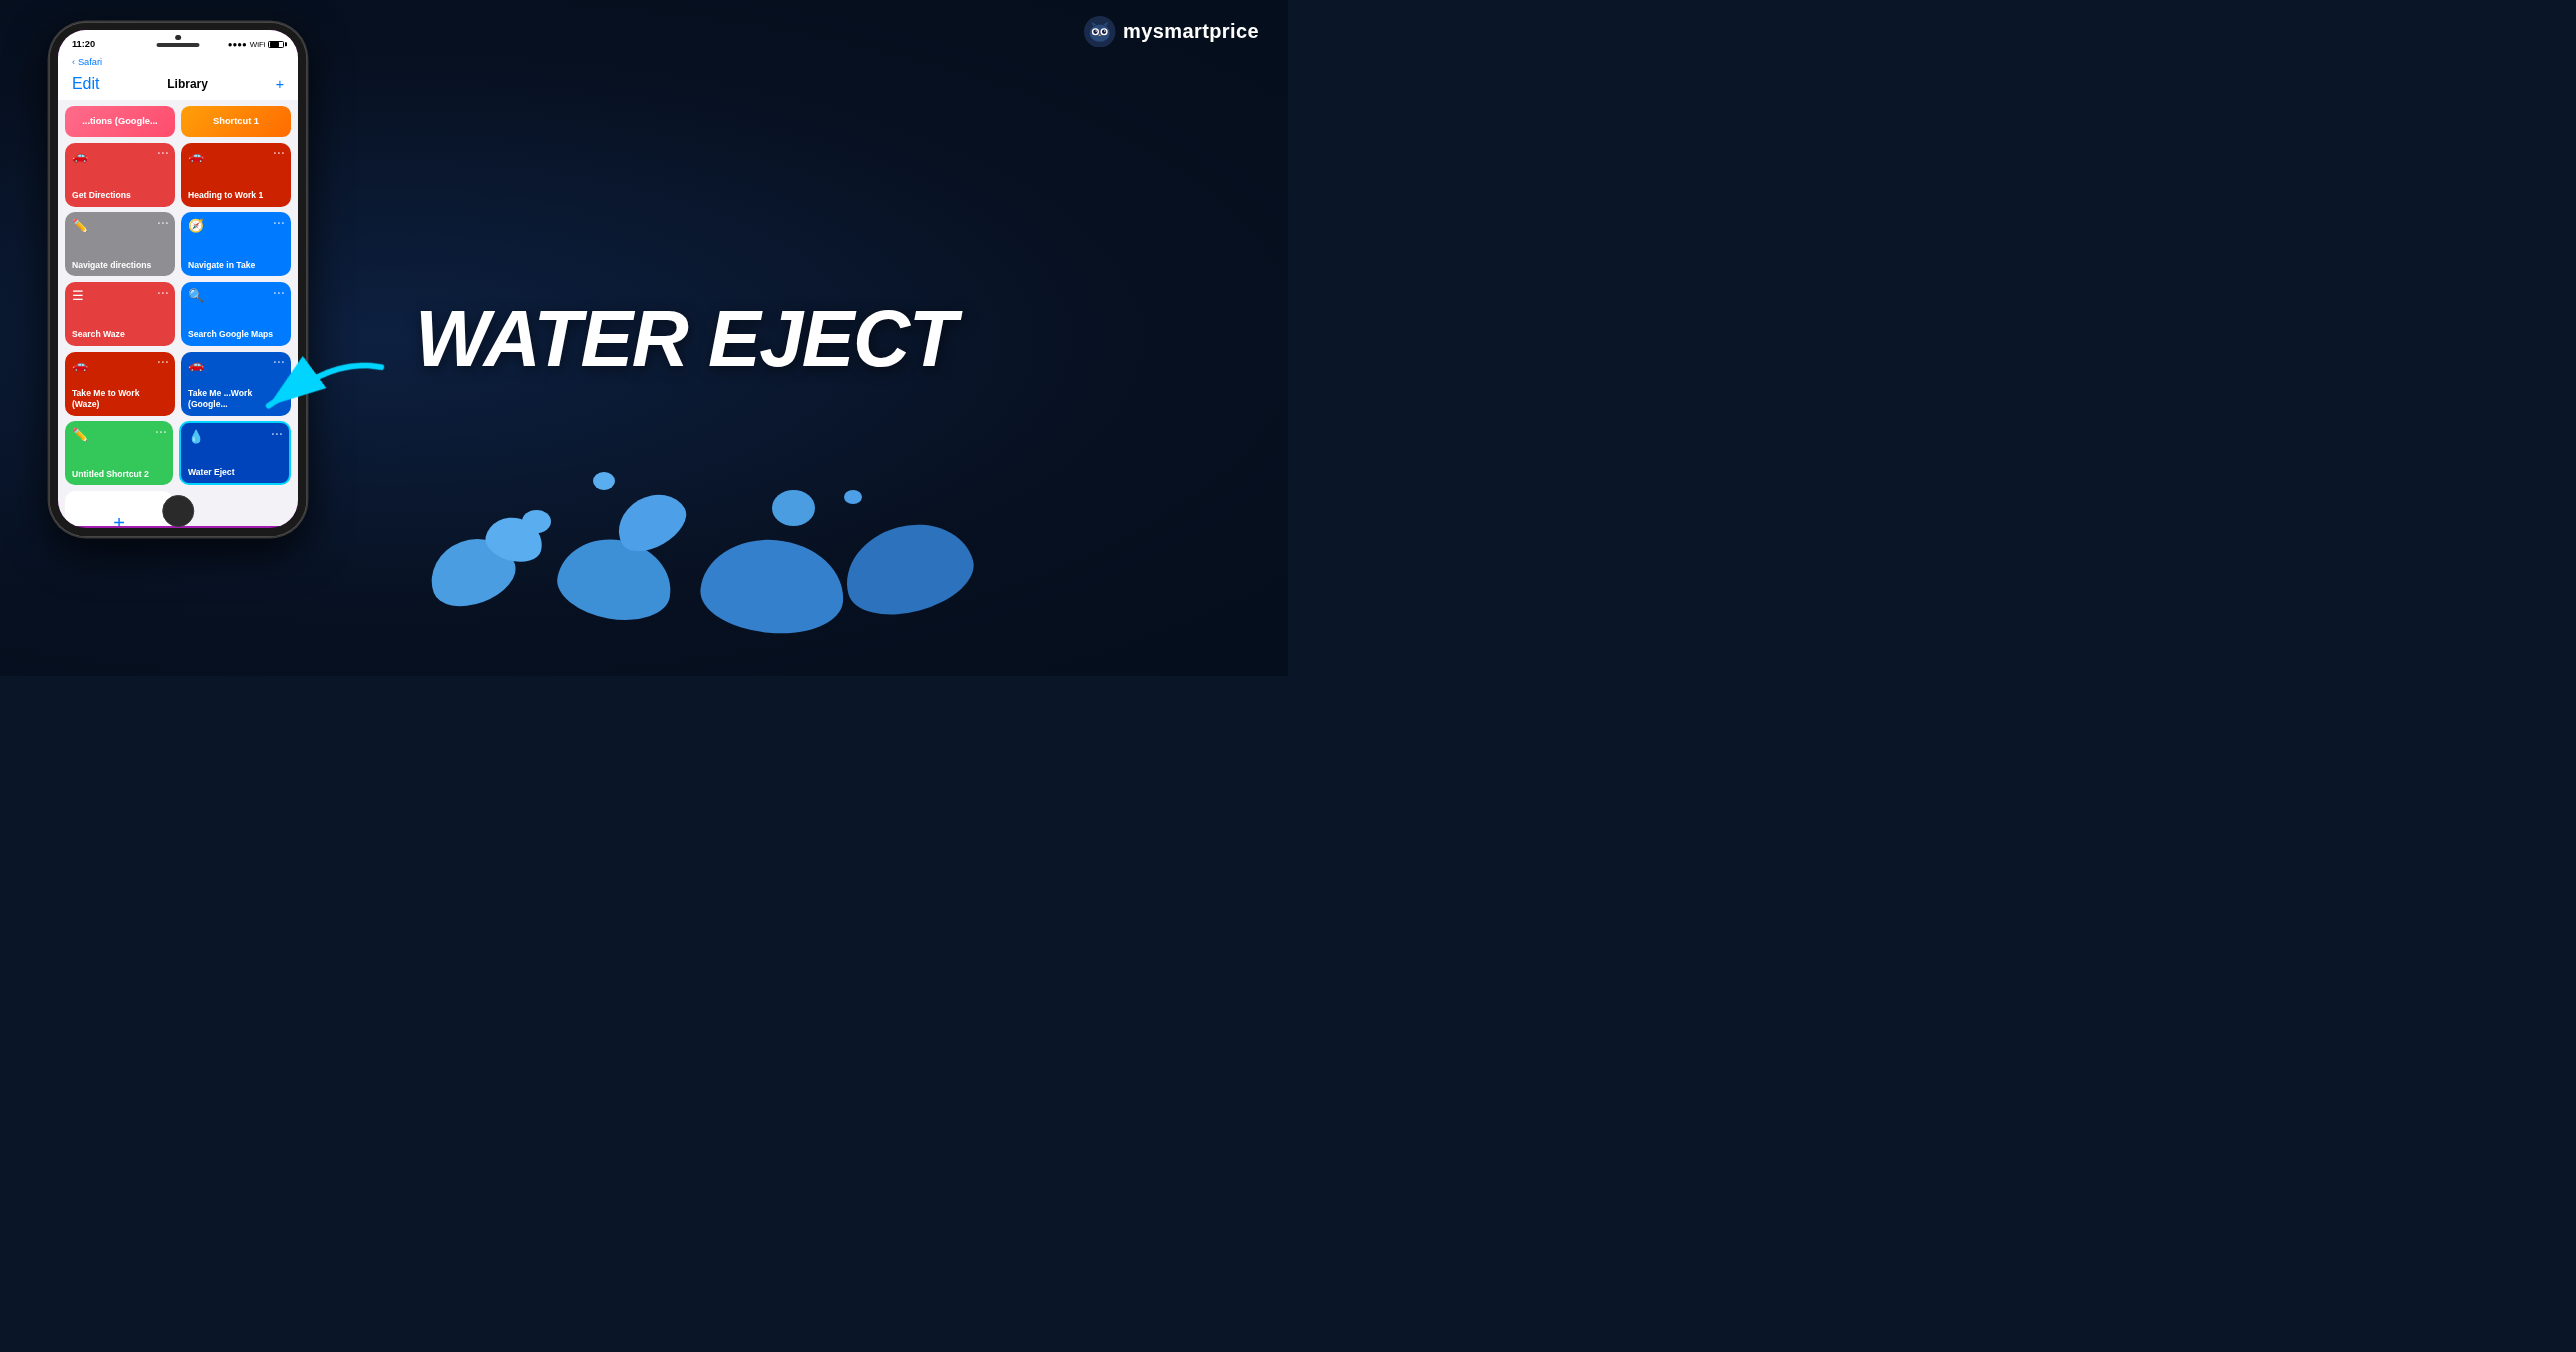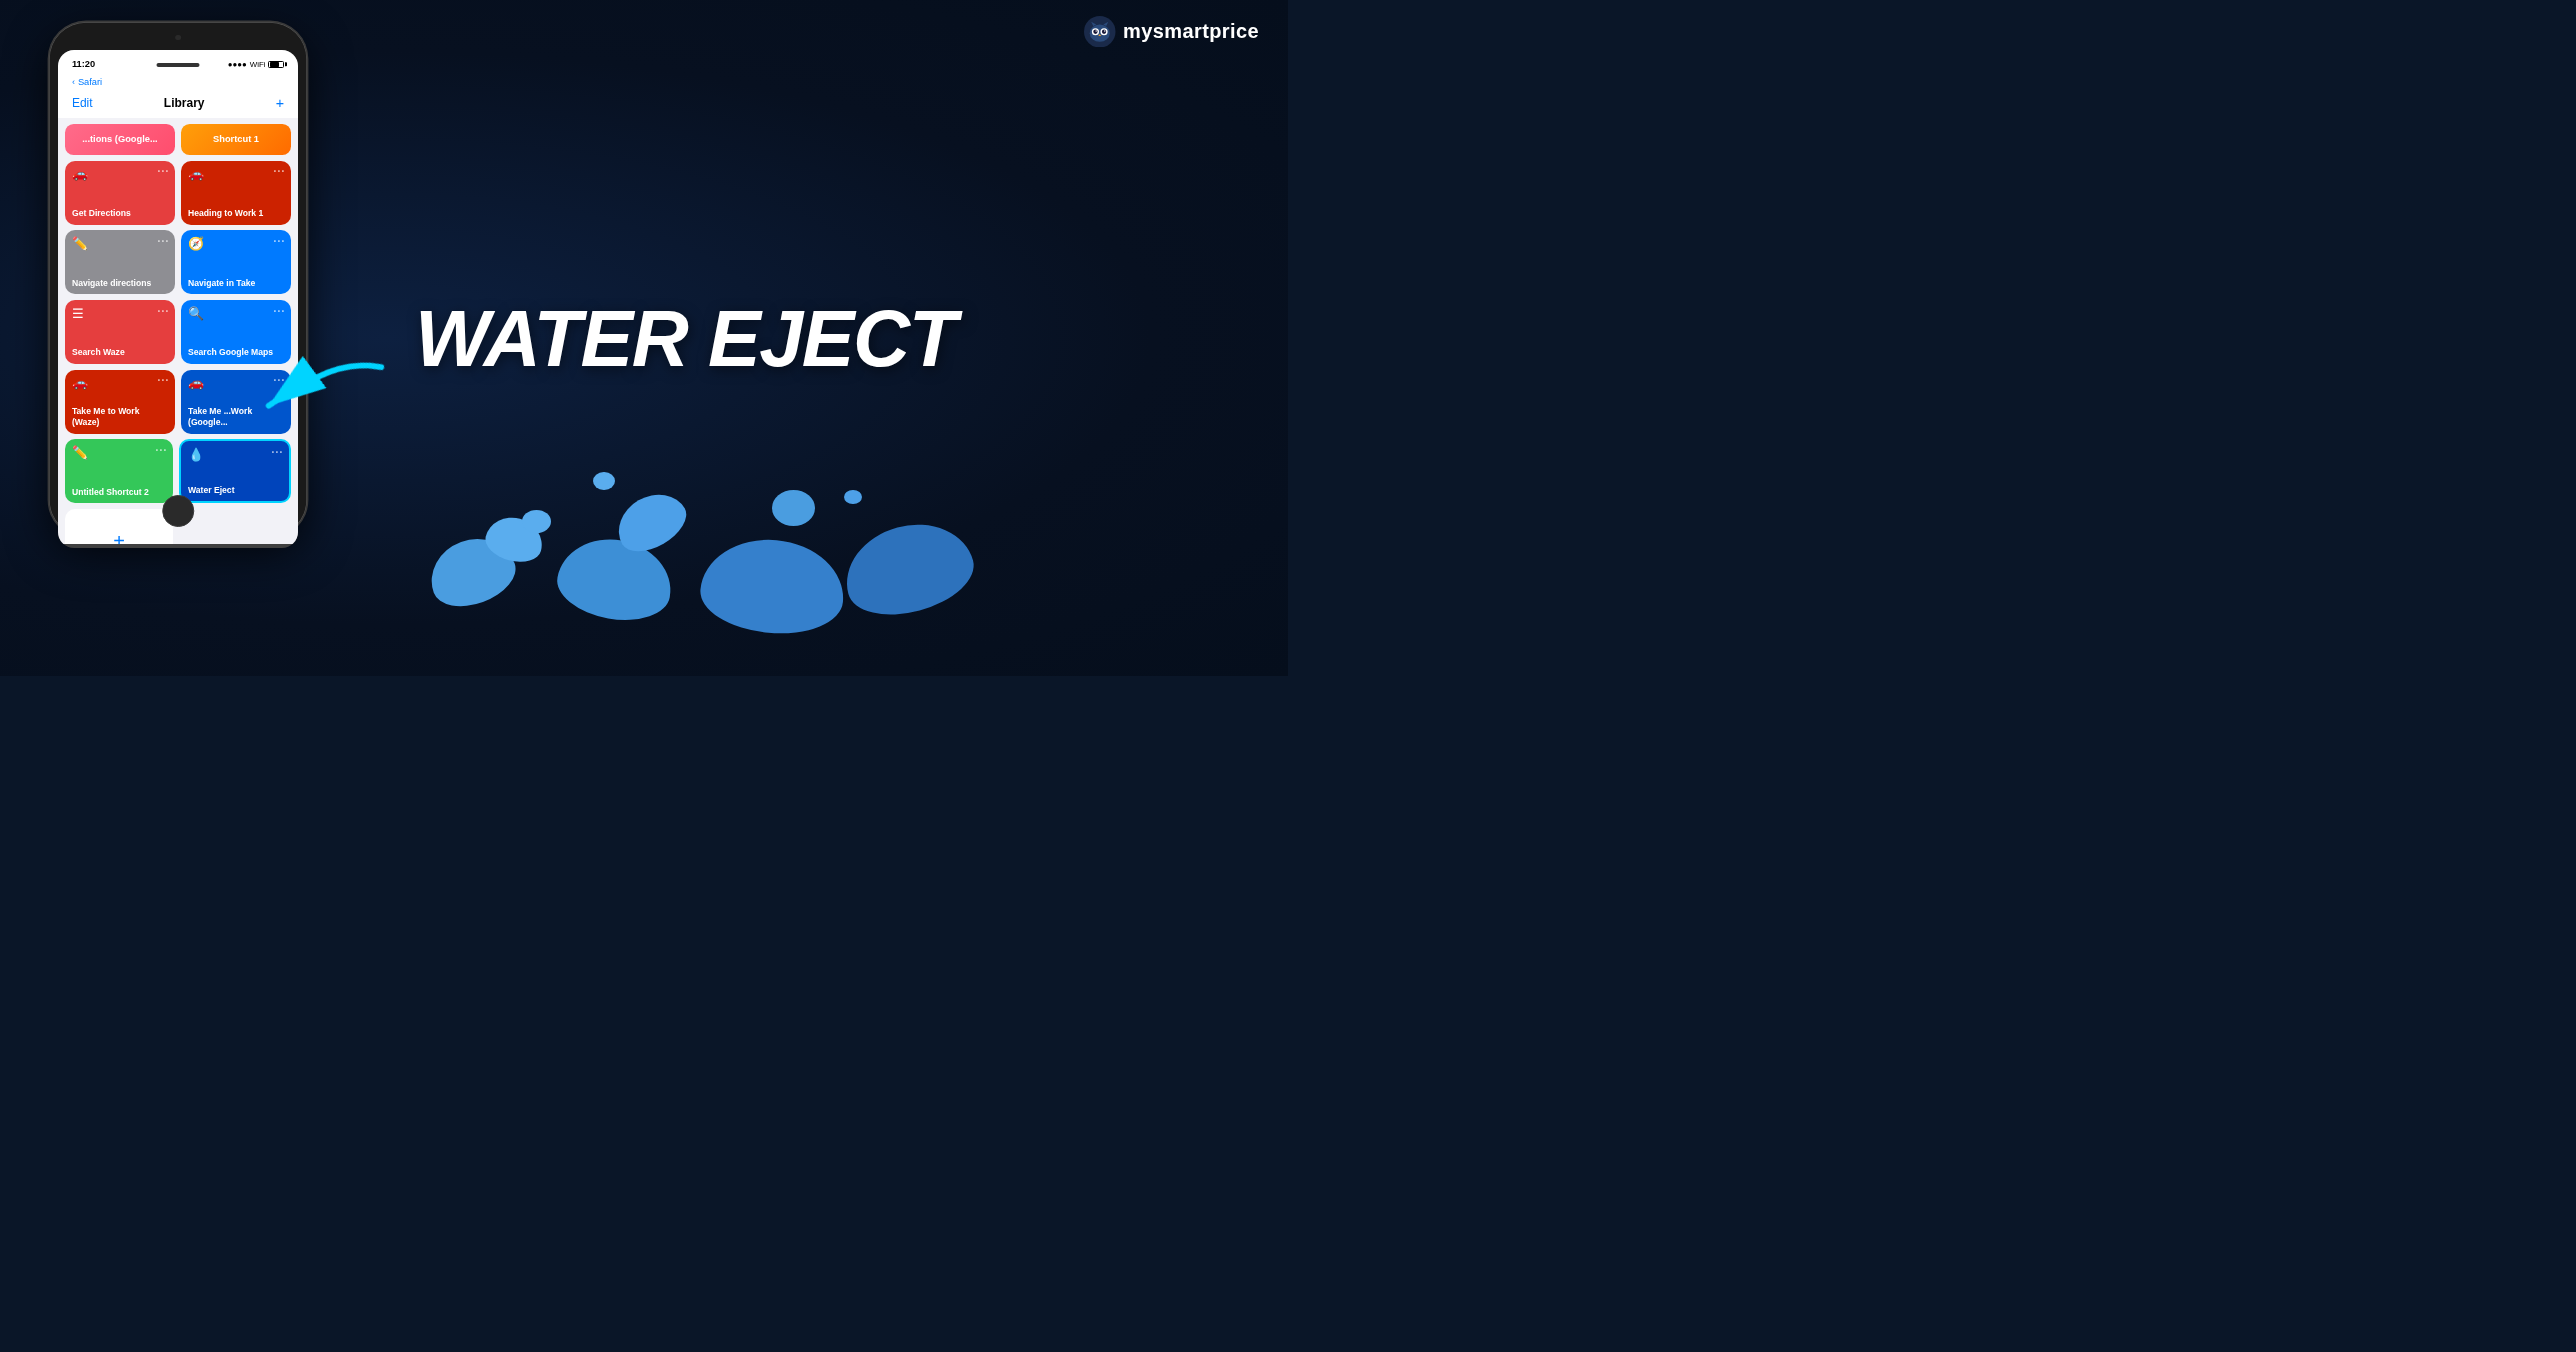--- a/index.html
+++ b/index.html
@@ -60,25 +60,24 @@
       box-shadow:
         0 0 0 1.4px #3a3a3a,
         0 14.3px 43px rgba(0,0,0,0.8),
         inset 0 0 0 0.7px #555;
       position: relative;
     }
 
     .phone-inner {
       width: 100%;
       height: 100%;
-      background: #404040;
-      border-radius: 16px;
+      background: #a21caf;
+      border-radius: 28px;
       overflow: hidden;
       position: relative;
-      margin-top: 20px;
     }
 
     
     .status-bar {
       background: white;
       padding: 5.7px 14.3px 2.9px;
       display: flex;
       justify-content: space-between;
       align-items: center;
       height: 26px;
@@ -151,21 +150,21 @@
     .library-header {
       background: white;
       padding: 2.9px 14.3px 7.2px;
       display: flex;
       justify-content: space-between;
       align-items: center;
     }
 
     .header-edit {
       color: #007aff;
-      font-size: 12px;
+      font-size: 16px;
       font-weight: 500;
     }
 
     .header-title {
       color: #000;
       font-size: 12px;
       font-weight: 700;
     }
 
     .header-plus {

